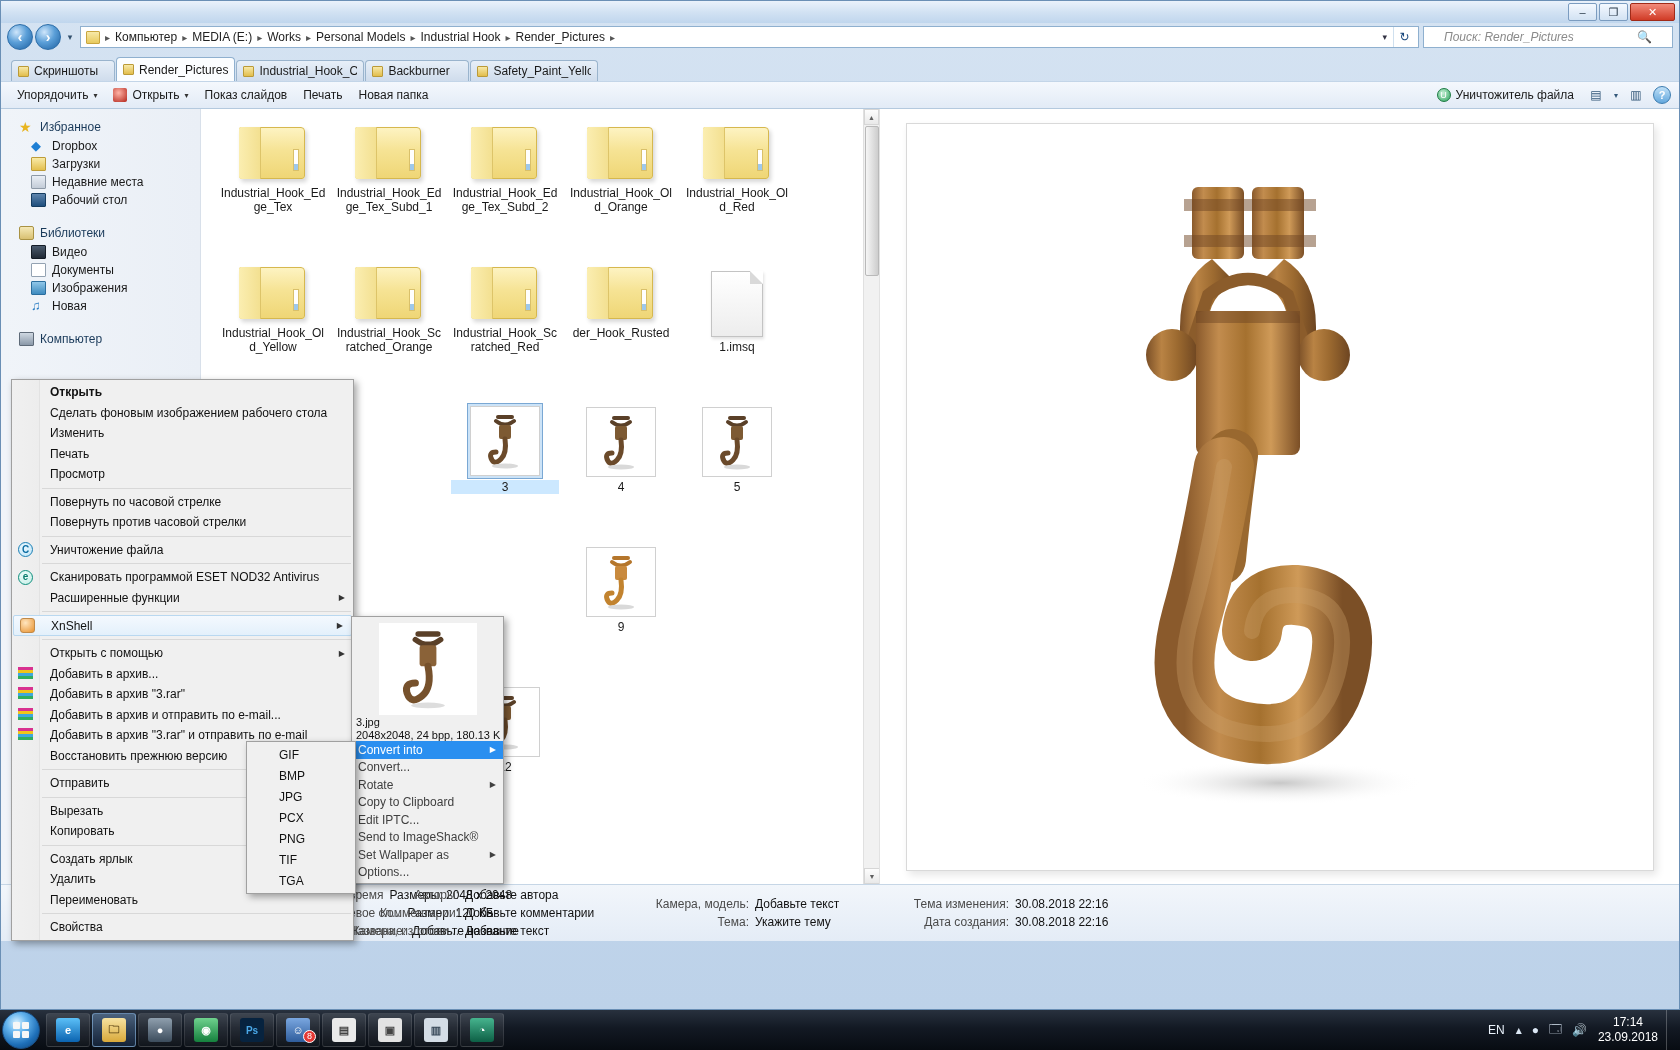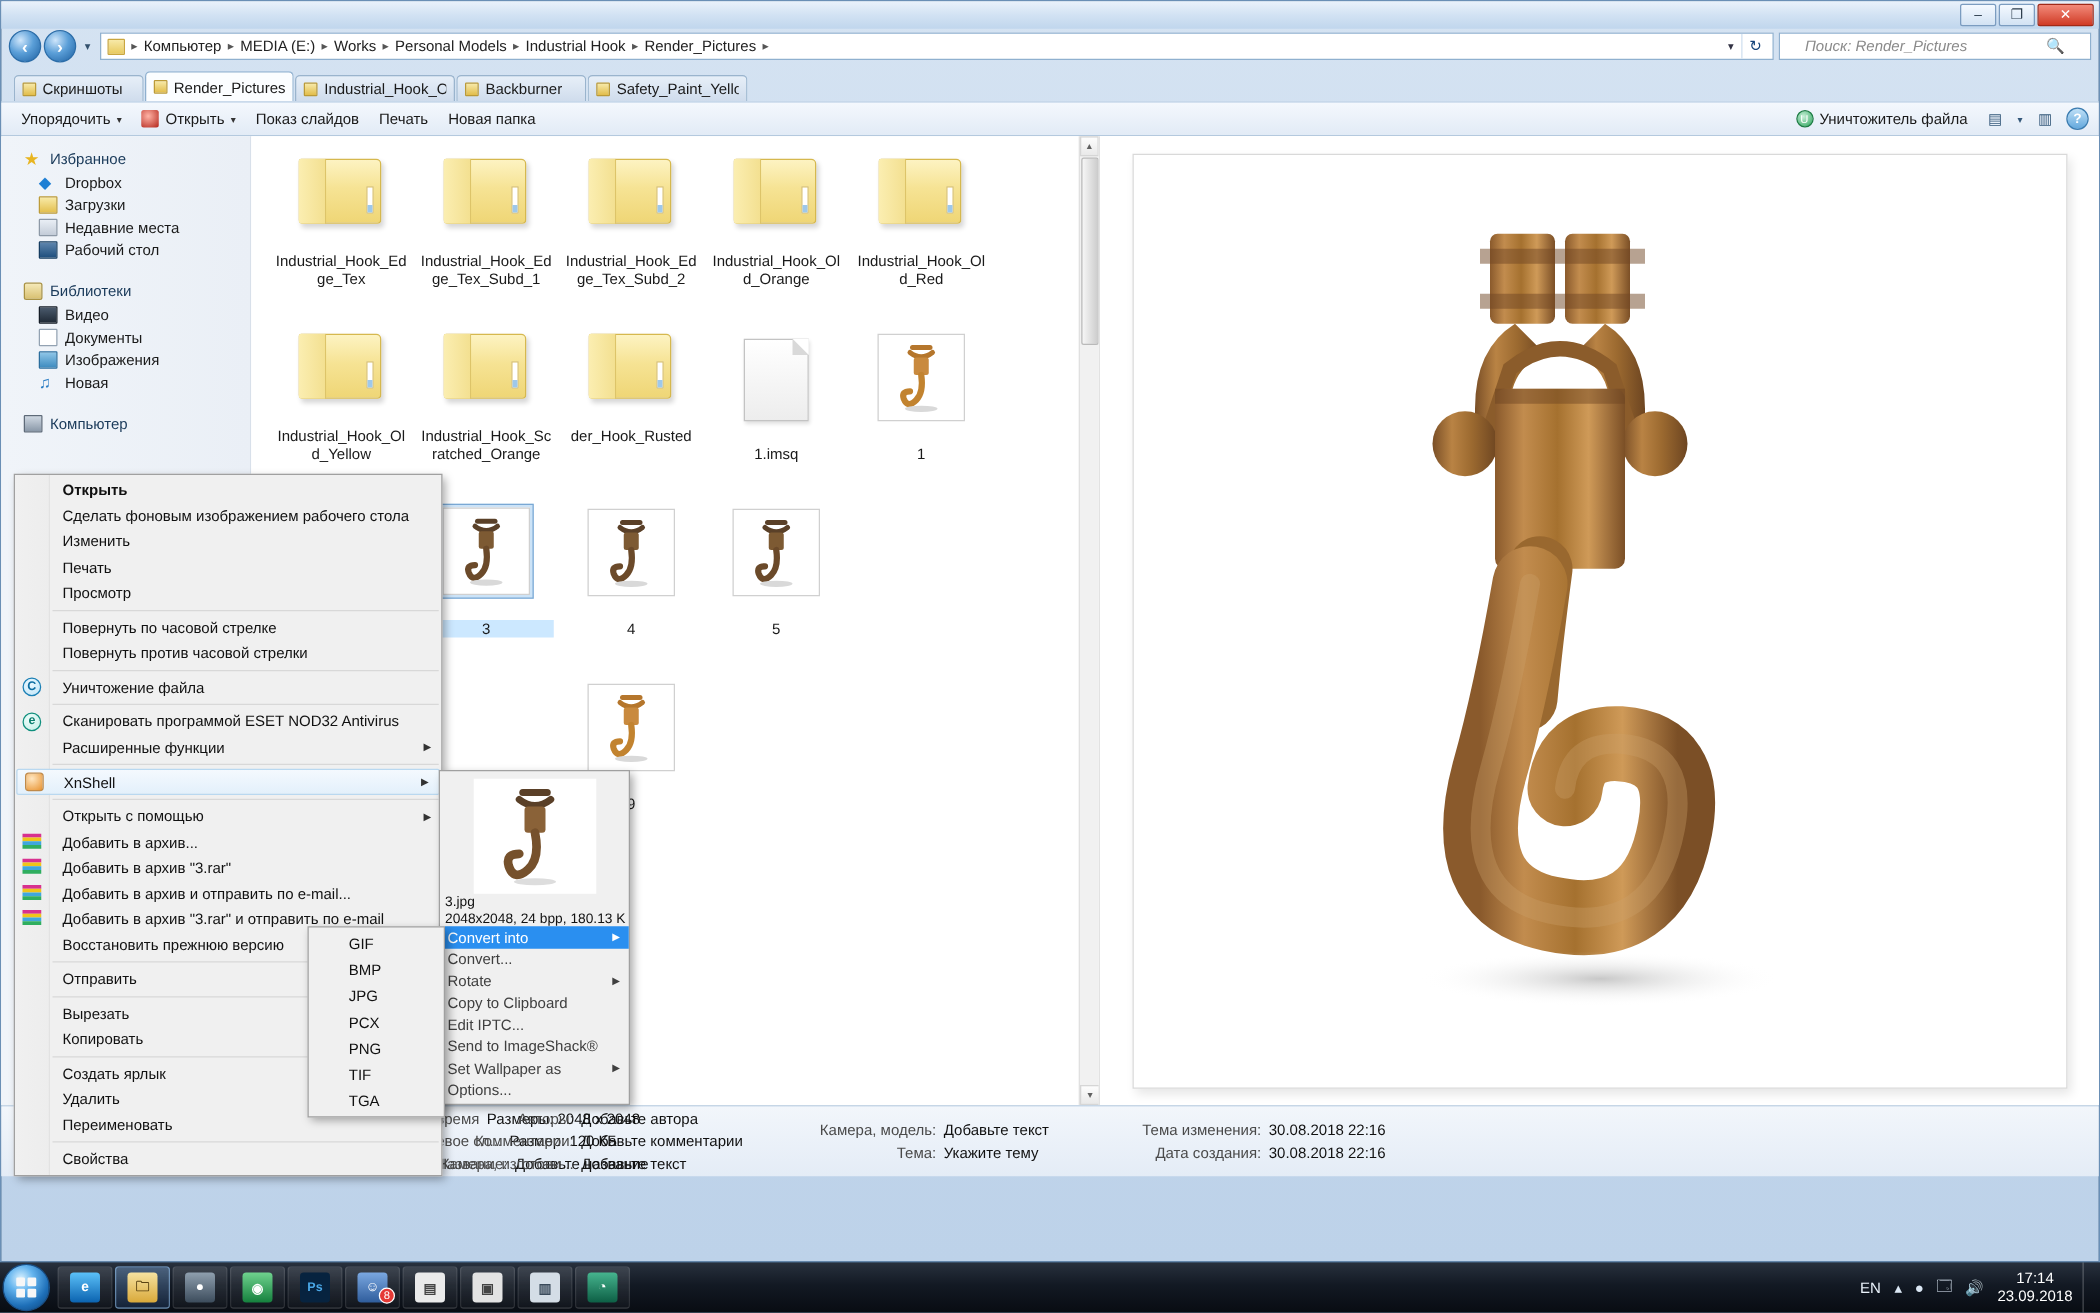--- a/index.html
+++ b/index.html
@@ -141,21 +141,21 @@
   }
   .folder-ico .tabmark::after{content:"";position:absolute;left:0;bottom:0;width:100%;height:6px;background:#9ec8ea;}
   .thumbwrap { width: 76px; height: 76px; display:flex; align-items:flex-end; justify-content:center; padding:2px; }
   .doc-ico {
     width: 52px; height: 66px; background: linear-gradient(to bottom,#ffffff,#ededed);
     border:1px solid #c3c3c3; position:relative; box-shadow:1px 2px 3px rgba(0,0,0,.12);
   }
   .doc-ico::after{content:"";position:absolute;right:-1px;top:-1px;border-width:0 13px 13px 0;border-style:solid;border-color:#d9d9d9 #fff;}
   .img-ico { width:70px;height:70px;background:#fff;border:1px solid #d0d0d0;display:flex;align-items:center;justify-content:center;overflow:hidden;}
   .cap { font-size: 12px; color:#1a1a1a; text-align:center; line-height:14px; width:108px;
-         word-wrap:break-word; overflow-wrap:anywhere; margin-top:17px; padding:0 1px;}
+         word-wrap:break-word; overflow-wrap:anywhere; margin-top:1px; padding:0 1px;}
   
   .hook { display:block; }
   
   #gridscroll { width: 16px; background:#f1f1f1; border-left:1px solid #e0e0e0; position:relative; }
   .sb-arrow { height:16px; background:linear-gradient(to bottom,#fdfdfd,#e9e9e9); border:1px solid #d6d6d6;
     display:flex;align-items:center;justify-content:center;font-size:7px;color:#606060;}
   .sb-thumb { position:absolute; left:1px; width:14px; top:17px; height:150px;
     background:linear-gradient(to right,#f6f6f6,#cdcdcd); border:1px solid #b9b9b9; border-radius:2px;}
   .sb-bot { position:absolute;left:0;bottom:0;width:16px;}
   
@@ -463,20 +463,28 @@
           <div class="cap">Industrial_Hook_Old_Yellow</div>
         </div>
         <div class="cell">
           <div class="folder-ico">
               <span class="back"></span>
               <span class="flap"></span>
               <span class="tabmark"></span>
             </div>
           <div class="cap">Industrial_Hook_Scratched_Orange</div>
         </div>
+        <div class="cell">
+          <div class="folder-ico">
+              <span class="back"></span>
+              <span class="flap"></span>
+              <span class="tabmark"></span>
+            </div>
+          <div class="cap">Industrial_Hook_Scratched_Red</div>
+        </div>
 
         <div class="cell">
           <div class="folder-ico">
               <span class="back"></span>
               <span class="flap"></span>
               <span class="tabmark"></span>
             </div>
           <div class="cap">der_Hook_Rusted</div>
         </div>
         <div class="cell">

